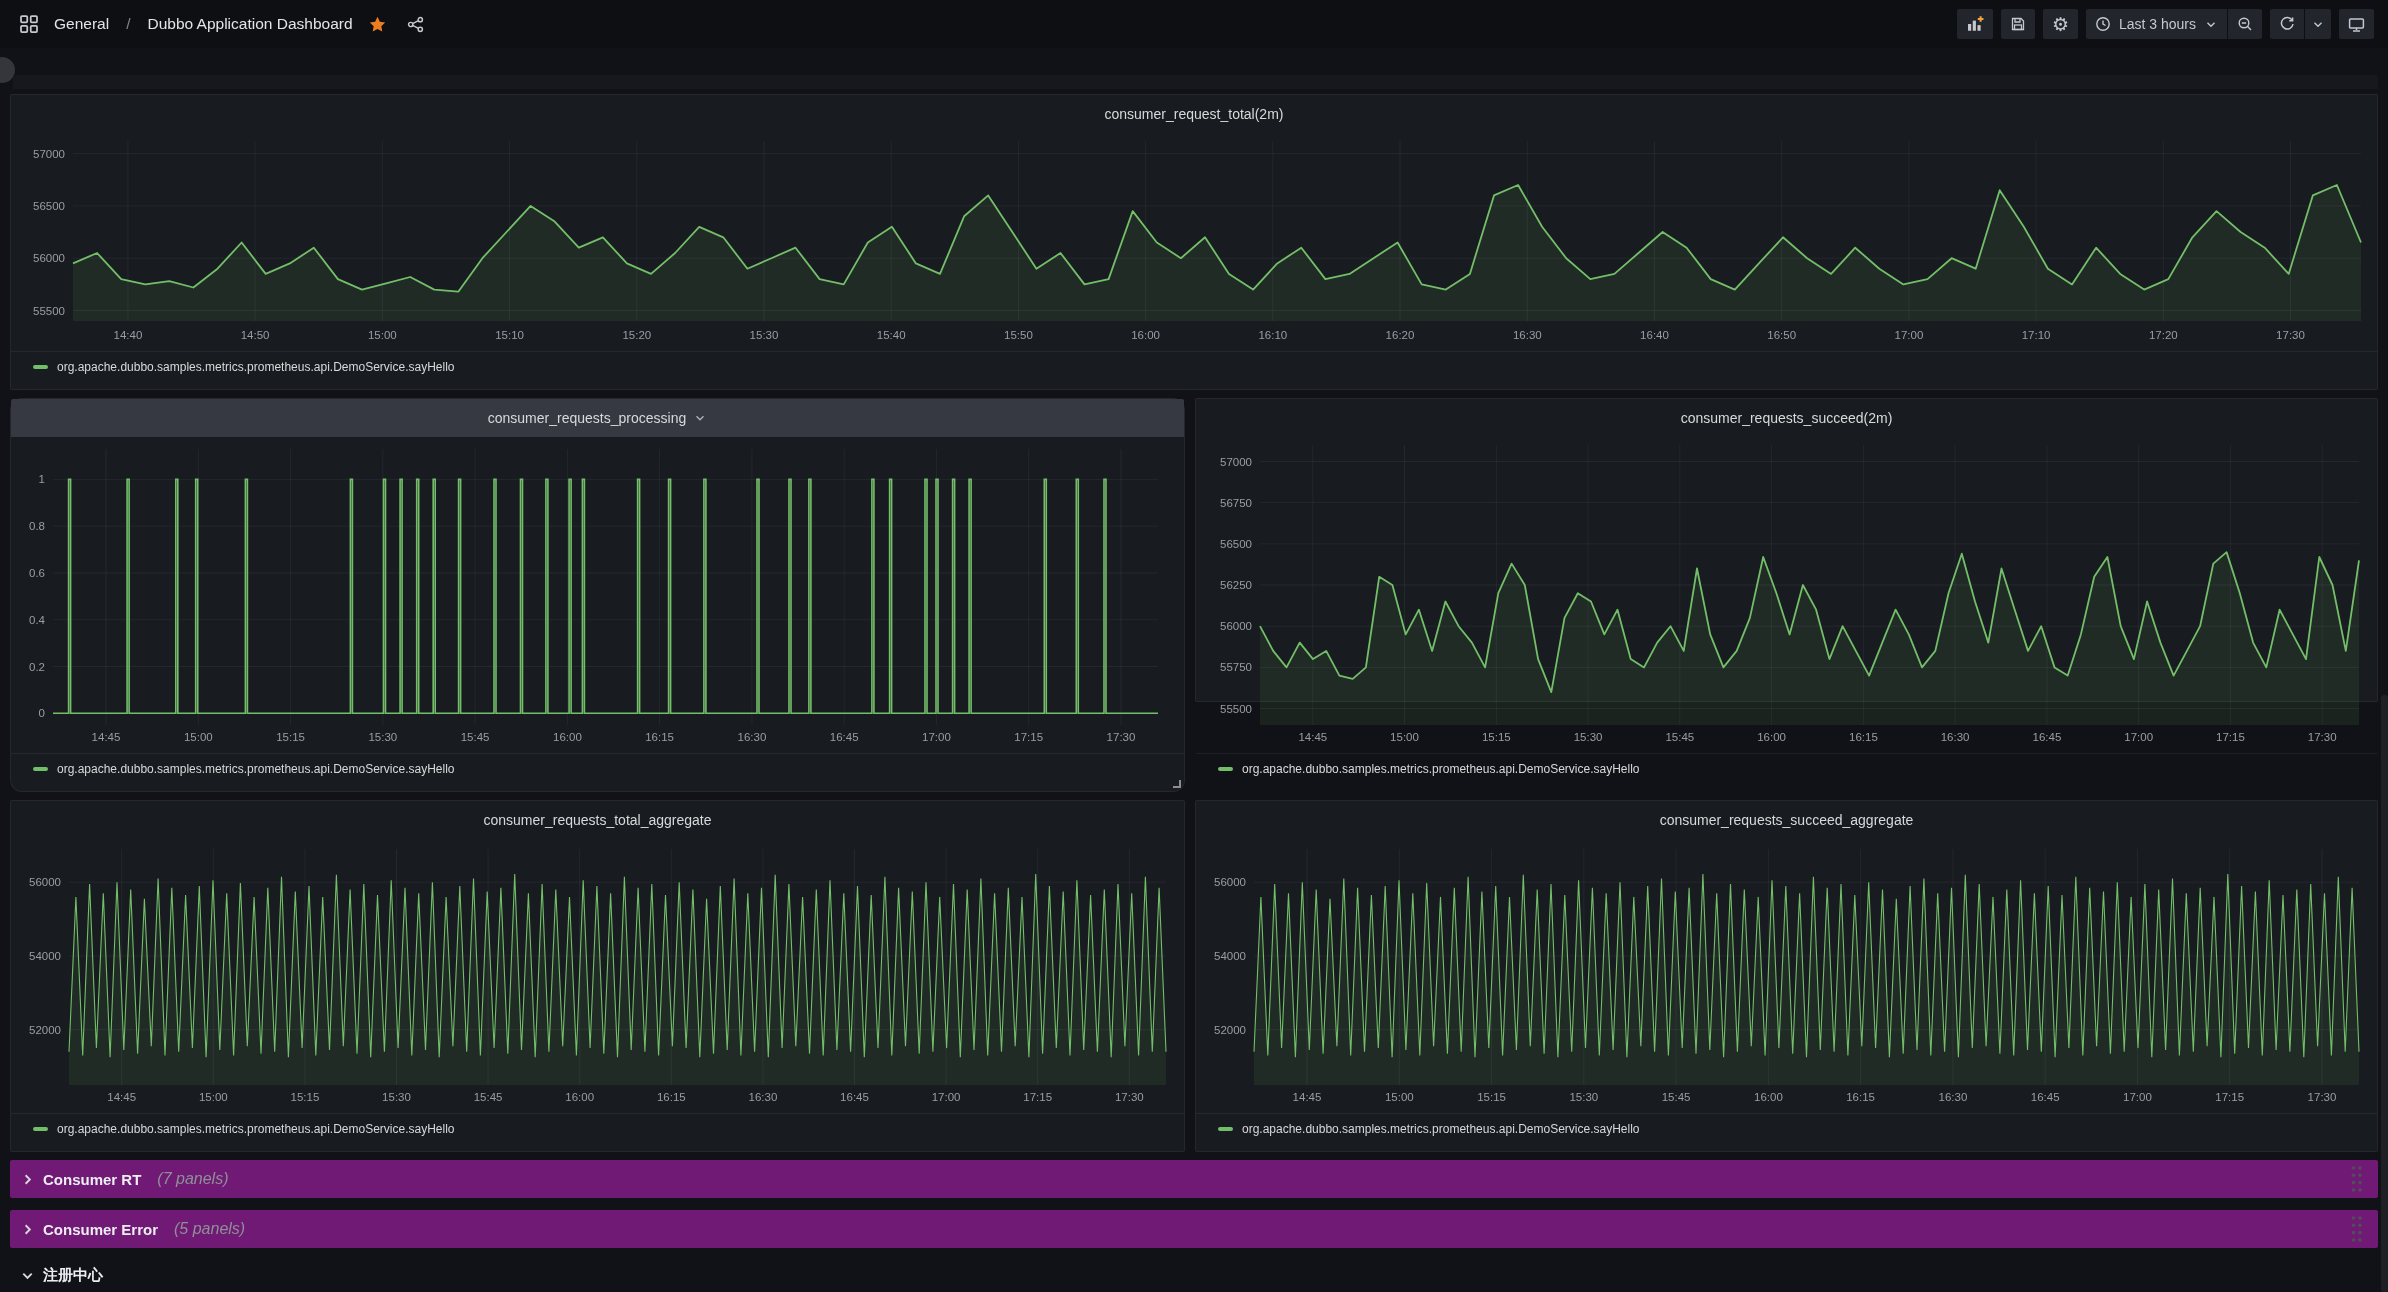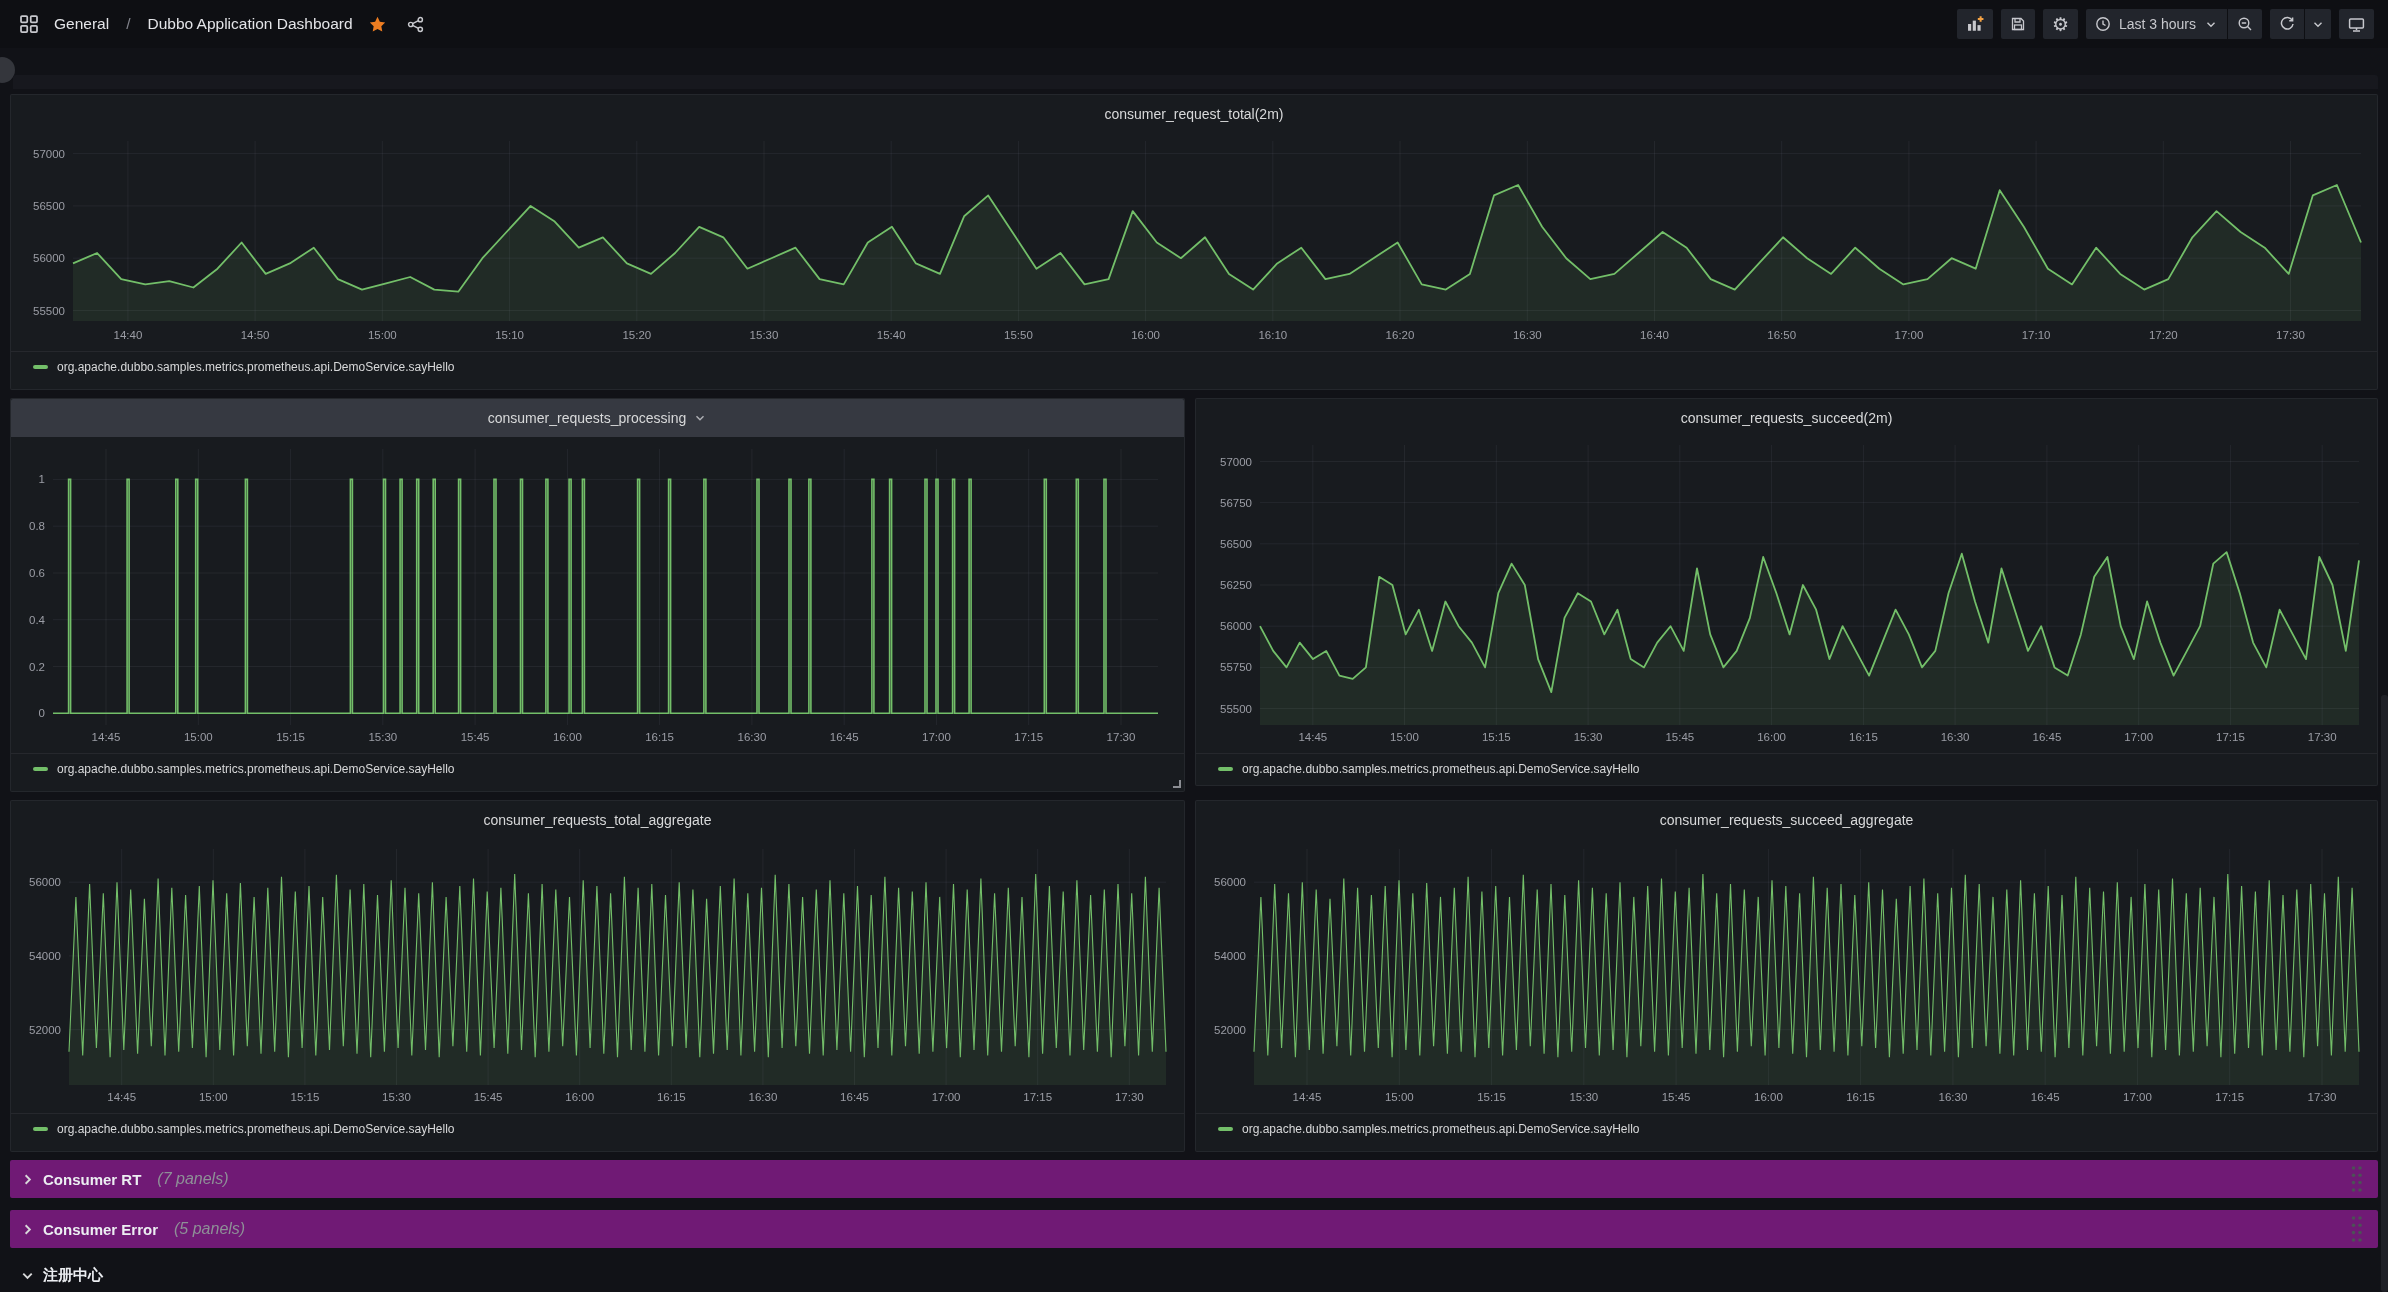--- a/index.html
+++ b/index.html
@@ -25,22 +25,22 @@
   .tb-group .tb-btn:first-child{border-radius:2px 0 0 2px;}
   .tb-group .tb-btn:last-child{border-radius:0 2px 2px 0;}
   .gear-glyph{font-size:19px;line-height:1;color:#c7c8cd;font-family:"DejaVu Sans",sans-serif;}
   
   .scroll-fab{position:absolute;left:-11px;top:57px;width:26px;height:26px;border-radius:50%;background:#34363c;}
   .clipped-strip{position:absolute;left:13px;top:75px;width:2365px;height:14px;background:#17181e;border-radius:3px 3px 0 0;}
   
   .panel{position:absolute;background:#181b1f;border:1px solid rgba(204,204,220,0.07);border-radius:2px;
     display:flex;flex-direction:column;}
   #p1{left:10px;top:94px;width:2368px;height:296px;}
-  #p2{left:10px;top:398px;width:1175px;height:394px;}
-  #p3{left:1195px;top:398px;width:1183px;height:388px;}
+  #p2{left:10px;top:398px;width:1175px;height:394px;border-radius:12px;}
+  #p3{left:1195px;top:398px;width:1183px;height:304px;}
   #p4{left:10px;top:800px;width:1175px;height:352px;}
   #p5{left:1195px;top:800px;width:1183px;height:352px;}
   .panel-header{height:38px;flex:none;display:flex;align-items:center;justify-content:center;gap:7px;
     font-size:14px;font-weight:500;color:#d8d9da;cursor:pointer;}
   #p2 .panel-header{background:#363941;border-radius:2px 2px 0 0;}
   .chart-box{flex:none;position:relative;}
   .legend{flex:1;border-top:1px solid rgba(204,204,220,0.08);display:flex;align-items:flex-start;gap:9px;
     padding:8px 0 0 22px;font-size:12px;color:#d8d9da;}
   .swatch{width:15px;height:4px;border-radius:2px;background:#73bf69;margin-top:5px;flex:none;}
   .tick{fill:#9b9da5;font-size:11.5px;font-family:"Liberation Sans","DejaVu Sans",sans-serif;}

